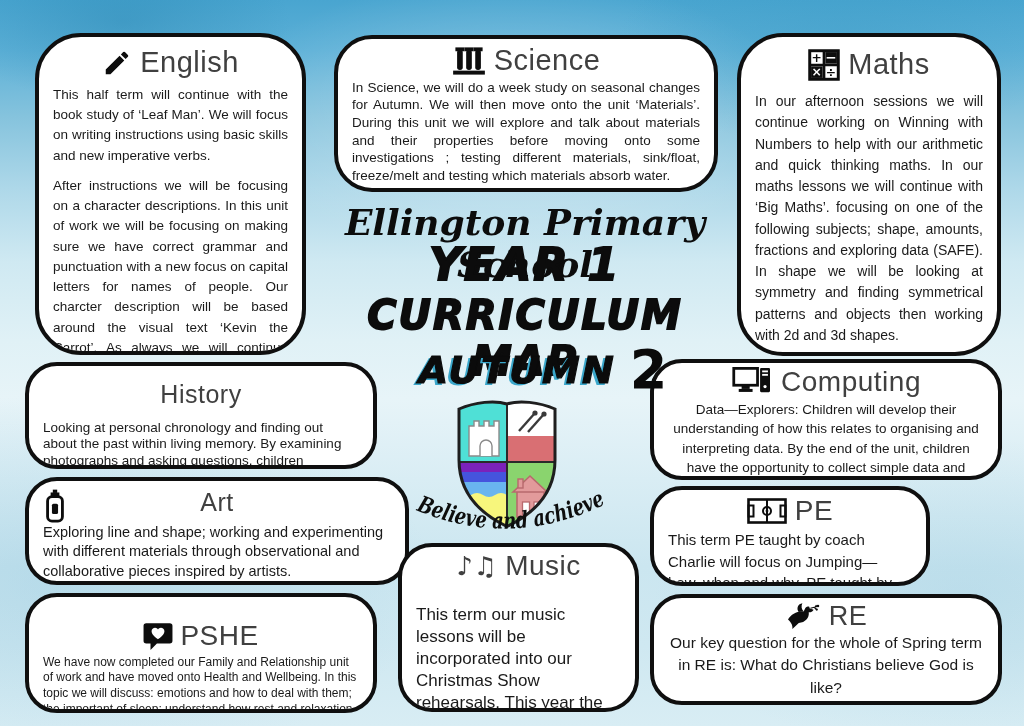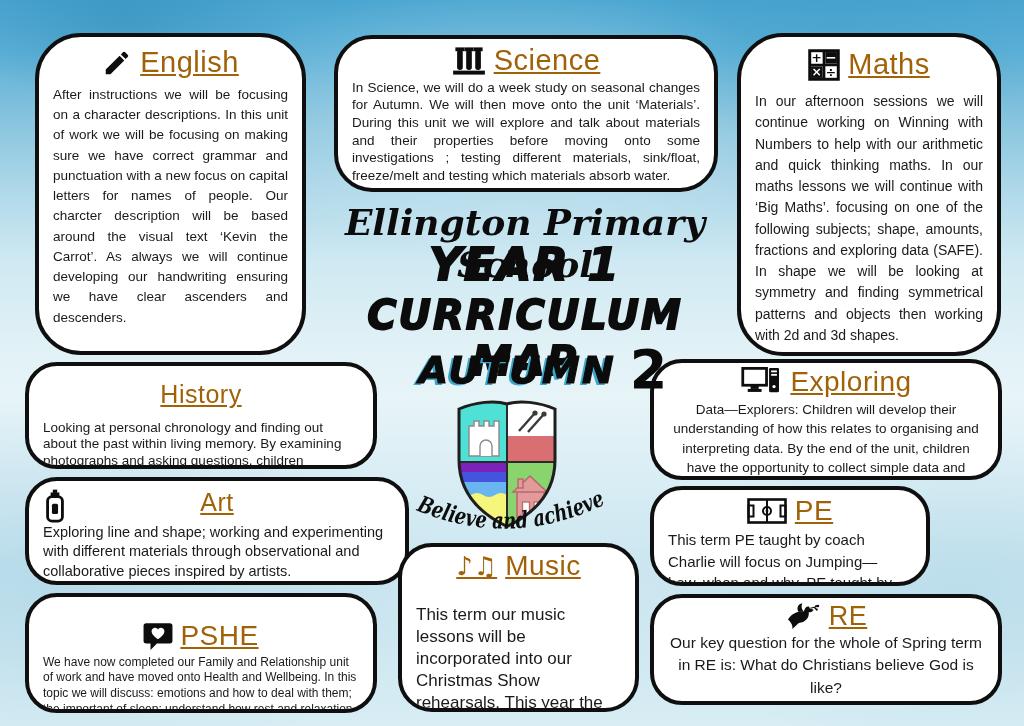--- a/index.html
+++ b/index.html
@@ -16,21 +16,21 @@
       radial-gradient(420px 200px at 50% 16%, rgba(255,255,255,.30), transparent 70%),
       radial-gradient(520px 260px at 6% 80%, rgba(118,183,212,.25), transparent 72%),
       radial-gradient(430px 220px at 94% 82%, rgba(128,188,214,.22), transparent 72%);
   }
   .card{
     position:absolute; background:#fff; border:4px solid #0f0f0f;
     box-sizing:border-box; overflow:hidden; z-index:2; padding:4px 14px;
   }
   .card-title{
     display:flex; align-items:center; justify-content:center; gap:8px;
-    font-weight:400; color:#a16207; margin:2px 0; letter-spacing:.5px; line-height:1.1;text-decoration:underline;
+    font-weight:400; color:#404040; margin:2px 0; letter-spacing:.5px; line-height:1.1;
   }
   .card-title .icon{display:inline-flex; align-items:center;}
   .txt{margin:4px 0; color:#1a1a1a;}
   .just{text-align:justify; text-justify:inter-word;}
 
   .english{left:35px; top:33px; width:271px; height:322px; border-radius:46px; padding-top:8px;}
   .english .card-title{font-size:29px;}
   .english .txt{font-size:13.5px; line-height:1.5; margin:6px 0 10px;}
 
   .science{left:318px; top:35px; width:384px; height:157px; border-radius:38px;margin-left:16px;}
@@ -89,20 +89,21 @@
 
   <section class="card english">
     <h2 class="card-title">
       <span class="icon">
         <svg width="30" height="30" viewBox="0 0 24 24">
             <path fill="#0d0d0d" d="M3 17.25V21h3.75L17.81 9.94l-3.75-3.75L3 17.25zM20.71 7.04a1 1 0 0 0 0-1.41l-2.34-2.34a1 1 0 0 0-1.41 0l-1.83 1.83 3.75 3.75 1.83-1.83z"></path>
           </svg>
       </span>
       <span>English</span>
     </h2>
+    <p class="txt just">This half term will continue with the book study of ‘Leaf Man’. We will focus on writing instructions using basic skills and new imperative verbs.</p>
     <p class="txt just">After instructions we will be focusing on a character descriptions. In this unit of work we will be focusing on making sure we have correct grammar and punctuation with a new focus on capital letters for names of people. Our charcter description will be based around the visual text ‘Kevin the Carrot’. As always we will continue developing our handwriting ensuring we have clear ascenders and descenders.</p>
   </section>
 
   <section class="card science">
     <h2 class="card-title">
       <span class="icon">
         <svg width="34" height="30" viewBox="0 0 30 26">
           <rect x="3" y="1" width="8" height="3.4" fill="#0d0d0d"></rect>
             <rect x="4.5" y="3" width="5" height="18" rx="2.4" fill="#0d0d0d"></rect>
           <rect x="11" y="1" width="8" height="3.4" fill="#0d0d0d"></rect>
@@ -178,21 +179,21 @@
         <svg width="42" height="30" viewBox="0 0 34 26">
           <rect x="1.2" y="1.2" width="20.6" height="14.6" fill="#fff" stroke="#0d0d0d" stroke-width="2.4"></rect>
           <rect x="8" y="16" width="7" height="3" fill="#0d0d0d"></rect>
           <rect x="5.5" y="19" width="12" height="2.6" fill="#0d0d0d"></rect>
           <rect x="24" y="0.8" width="8.6" height="21" rx="1" fill="#0d0d0d"></rect>
           <rect x="25.8" y="3" width="5" height="1.6" fill="#fff"></rect>
           <rect x="25.8" y="6" width="5" height="1.6" fill="#fff"></rect>
           <circle cx="28.3" cy="17" r="1.4" fill="#fff"></circle>
         </svg>
       </span>
-      <span>Exploring</span>
+      <span>Computing</span>
     </h2>
     <p class="txt">Data—Explorers: Children will develop their understanding of how this relates to organising and interpreting data. By the end of the unit, children have the opportunity to collect simple data and present it in a pictogram.</p>
   </section>
 
   <section class="card pe">
     <h2 class="card-title">
       <span class="icon">
         <svg width="40" height="26" viewBox="0 0 40 26">
           <rect x="1.5" y="1.5" width="37" height="23" fill="#fff" stroke="#0d0d0d" stroke-width="2.6"></rect>
           <line x1="20" y1="1.5" x2="20" y2="24.5" stroke="#0d0d0d" stroke-width="2"></line>

